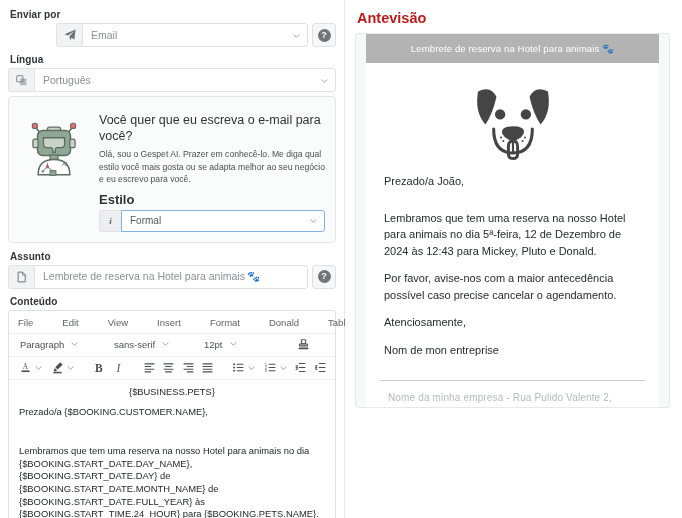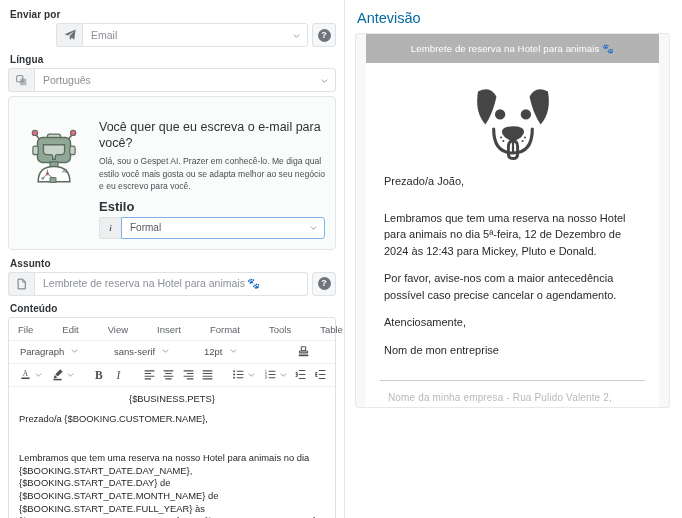--- a/index.html
+++ b/index.html
@@ -44,21 +44,21 @@
     background:#f6f7f8; border-radius:3px; display:flex; align-items:center; justify-content:center;
   }
   .help-btn .qm {
     width:13px; height:13px; border-radius:50%; background:#6f757b; color:#fff;
     font-size:9px; line-height:13px; text-align:center; font-weight:bold;
   }
 
   
   .ai-card {
     border:1px solid #e3e6e8; border-radius:4px; background:#fafbfb;
-    padding:22px 10px 10px 8px; display:flex; gap:8px; margin:4px 0 8px 0;
+    padding:15px 10px 10px 8px; display:flex; gap:8px; margin:4px 0 8px 0;
   }
   .robot { flex:0 0 74px; display:flex; align-items:flex-start; justify-content:center; padding-top:2px; }
   .ai-text { flex:1; padding-top:1px; }
   .ai-title { font-size:12.5px; color:#2f3438; margin-bottom:4px; line-height:1.25; }
   .ai-desc { font-size:8.6px; color:#4a4f54; line-height:1.45; margin-bottom:6px; }
   .ai-style-label { font-size:13px; font-weight:bold; color:#2f3438; margin-bottom:3px; }
   .style-group { display:flex; height:22px; width:100%; }
   .style-addon {
     width:22px; background:#eceef0; border:1px solid #dfe2e5; border-right:none;
     border-radius:3px 0 0 3px; display:flex; align-items:center; justify-content:center;
@@ -96,21 +96,21 @@
   .edit-area {
     border-top:1px solid #eef0f1;
     height:153px; padding:6px 10px 0 10px; overflow:hidden;
     font-family:"Liberation Sans", sans-serif; font-size:9.4px; color:#24282c; line-height:1.35;
   }
   .edit-area .centered { text-align:center; margin:0 0 8px 0; }
   .edit-area p { margin:0 0 8px 0; }
 
   
   .right { width:337px; height:518px; padding:10px 12px 0 10px; background:#fff; }
-  .preview-title { font-size:14.5px; color:#0369a1; margin:0 0 7px 2px; font-weight:normal; }
+  .preview-title { font-size:14.5px; color:#b91c1c; margin:0 0 7px 2px; font-weight:bold; }
   .preview-shell {
     border:1px solid #e6e8ea; border-radius:3px; background:#f7f8f8;
     padding:0 10px; height:375px; overflow:hidden;
   }
   .mail { background:#fff; height:100%; }
   .mail-banner {
     background:#b3b3b3; color:#fff; text-align:center;
     font-size:9.6px; padding:9px 6px; letter-spacing:.1px;
   }
   .mail-logo { display:flex; justify-content:center; padding:10px 0 8px 0; }
@@ -230,21 +230,21 @@
 
     <div class="field-label" style="margin-top:7px;">Conteúdo</div>
 
     <div class="editor">
       <div class="menubar">
         <span>File</span>
         <span>Edit</span>
         <span>View</span>
         <span>Insert</span>
         <span>Format</span>
-        <span>Tools</span>
+        <span>Donald</span>
         <span>Table</span>
       </div>
 
       <div class="toolbar-row">
         <div class="tb-select sel-para">
           <span class="lbl">Paragraph</span>
           <svg class="caret" viewBox="0 0 10 10">
               <path fill="none" stroke="currentColor" stroke-width="1.1" d="M2 4l3 3 3-3"></path>
             </svg>
         </div>

